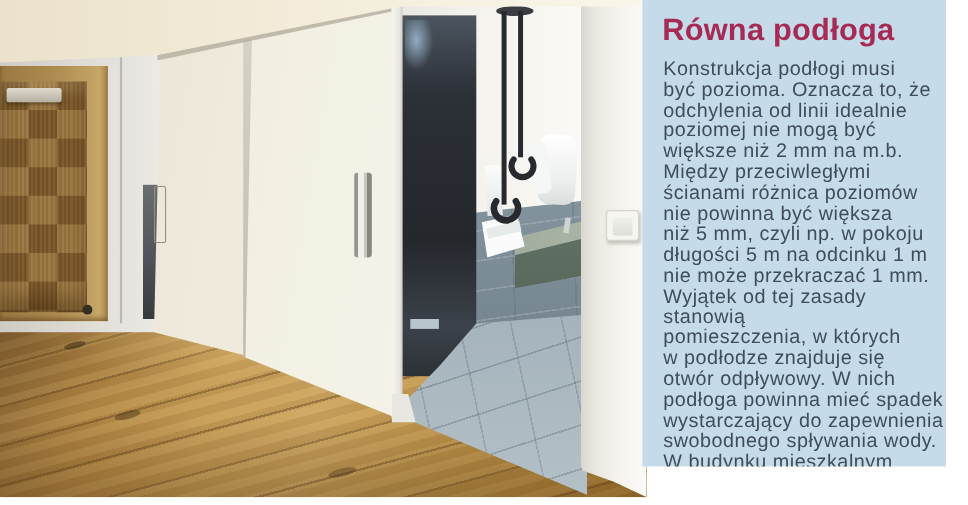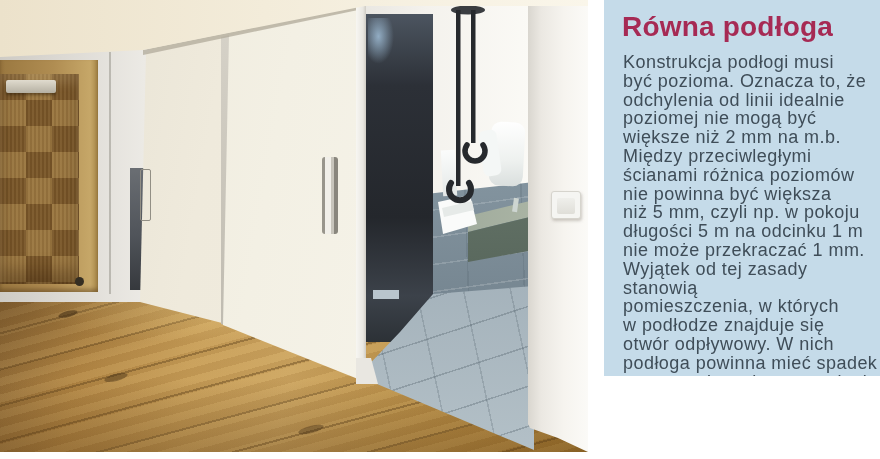--- a/index.html
+++ b/index.html
@@ -117,21 +117,21 @@
     border:1px solid #d6d4cd;box-shadow:1px 2px 3px rgba(120,112,100,.35);}
   .switch-rocker{left:5px;top:6px;width:18px;height:16px;border-radius:2px;
     background:linear-gradient(180deg,#efefeb,#dfdeD8);}
 
   
   .ceiling{left:0;top:0;width:588px;height:60px;
     clip-path:polygon(0 0,588px 0,588px 6px,365px 6px,143px 50px,0 57px);
     background:linear-gradient(90deg,#ece2cb 0%,#f3ecda 45%,#faf6ea 100%);}
 
   
-  .info-panel{position:absolute;left:604px;top:0;width:276px;height:376px;background:var(--panel-bg);
+  .info-panel{position:absolute;left:584px;top:0;width:276px;height:424px;background:var(--panel-bg);
     padding:12px 0 0 18px;overflow:hidden;}
   .info-title{margin:0;font-size:28px;line-height:30px;font-weight:bold;color:var(--title-color);
     letter-spacing:0.2px;}
   .info-body{margin:11px 0 0 1px;font-size:18px;line-height:18.8px;color:var(--body-color);
     letter-spacing:0.45px;white-space:pre-line;}
 </style>
 </head>
 <body>
 
 <div class="stage">

